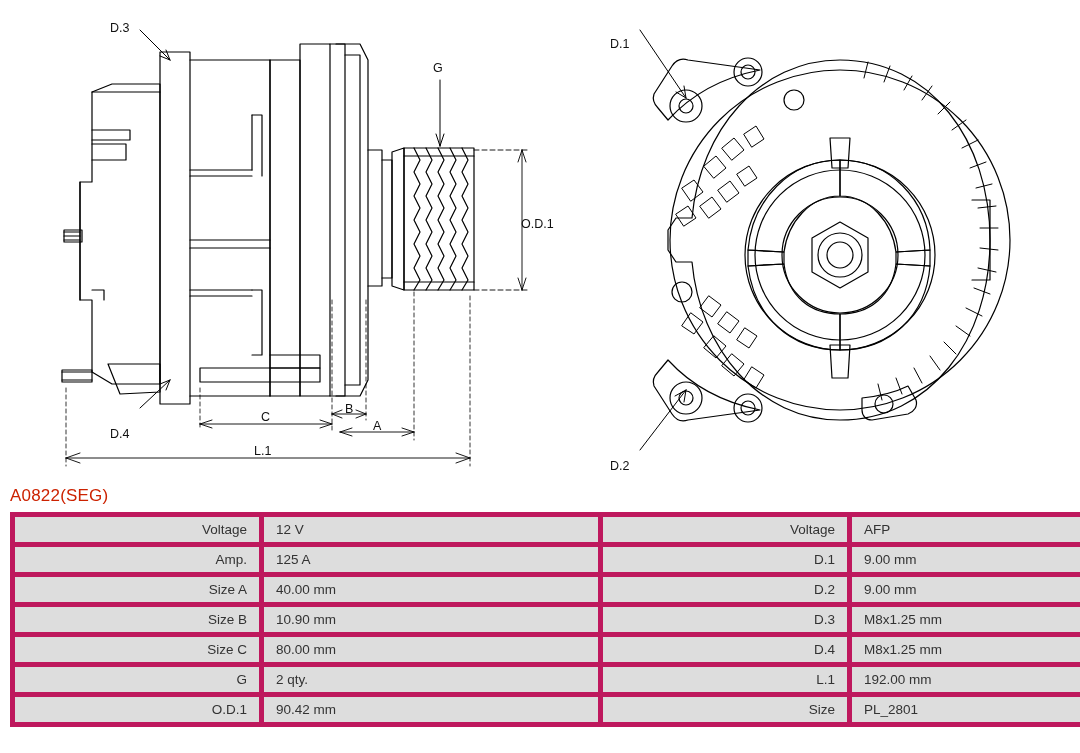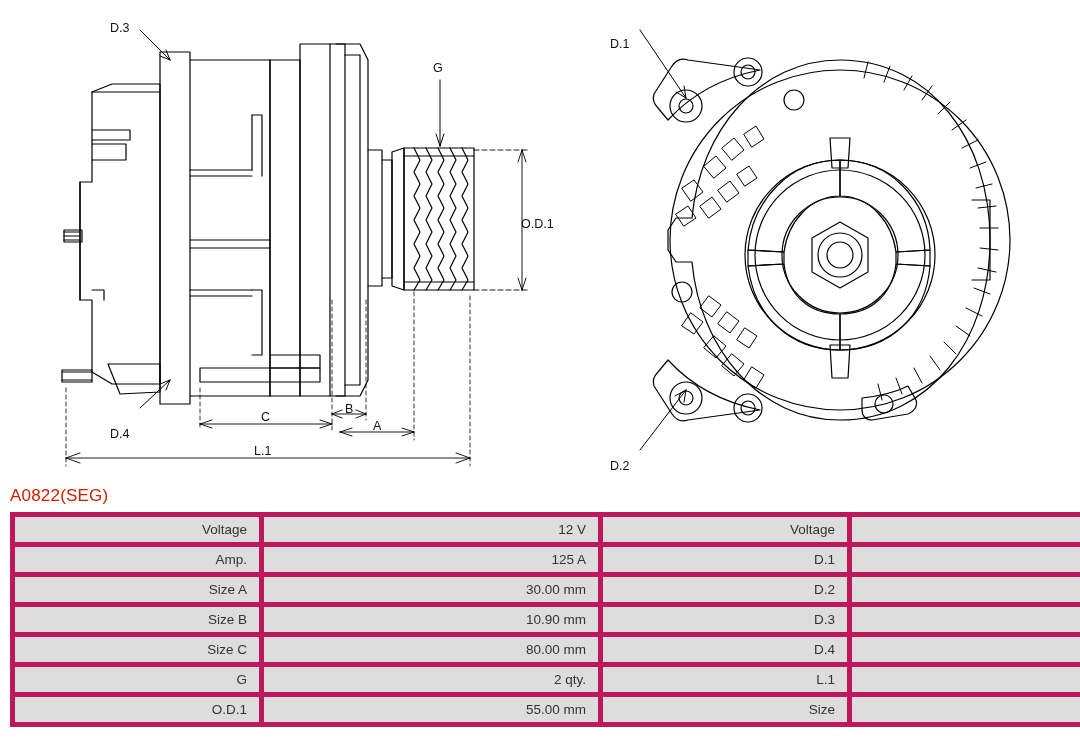--- a/index.html
+++ b/index.html
@@ -43,21 +43,20 @@
     padding: 0 12px;
     background: #dddddd;
     color: #333;
   }
   td.label {
     text-align: right;
     width: 220px;
     background: #d9d9d9;
   }
   td.value {
-    text-align: right;
     width: 310px;
     background: #ddd;
     margin-top: 16px;
   }
   .lbl-text {
     font-size: 12.5px;
     fill: #111;
     font-family: "Liberation Sans", sans-serif;
   }
 </style>
@@ -251,21 +250,21 @@
       <td class="value">AFP</td>
     </tr>
     <tr>
       <td class="label">Amp.</td>
       <td class="value">125 A</td>
       <td class="label">D.1</td>
       <td class="value">9.00 mm</td>
     </tr>
     <tr>
       <td class="label">Size A</td>
-      <td class="value">30.00 mm</td>
+      <td class="value">40.00 mm</td>
       <td class="label">D.2</td>
       <td class="value">9.00 mm</td>
     </tr>
     <tr>
       <td class="label">Size B</td>
       <td class="value">10.90 mm</td>
       <td class="label">D.3</td>
       <td class="value">M8x1.25 mm</td>
     </tr>
     <tr>
@@ -275,18 +274,18 @@
       <td class="value">M8x1.25 mm</td>
     </tr>
     <tr>
       <td class="label">G</td>
       <td class="value">2 qty.</td>
       <td class="label">L.1</td>
       <td class="value">192.00 mm</td>
     </tr>
     <tr>
       <td class="label">O.D.1</td>
-      <td class="value">55.00 mm</td>
+      <td class="value">90.42 mm</td>
       <td class="label">Size</td>
       <td class="value">PL_2801</td>
     </tr>
   </tbody>
 </table>
 
 </body></html>

